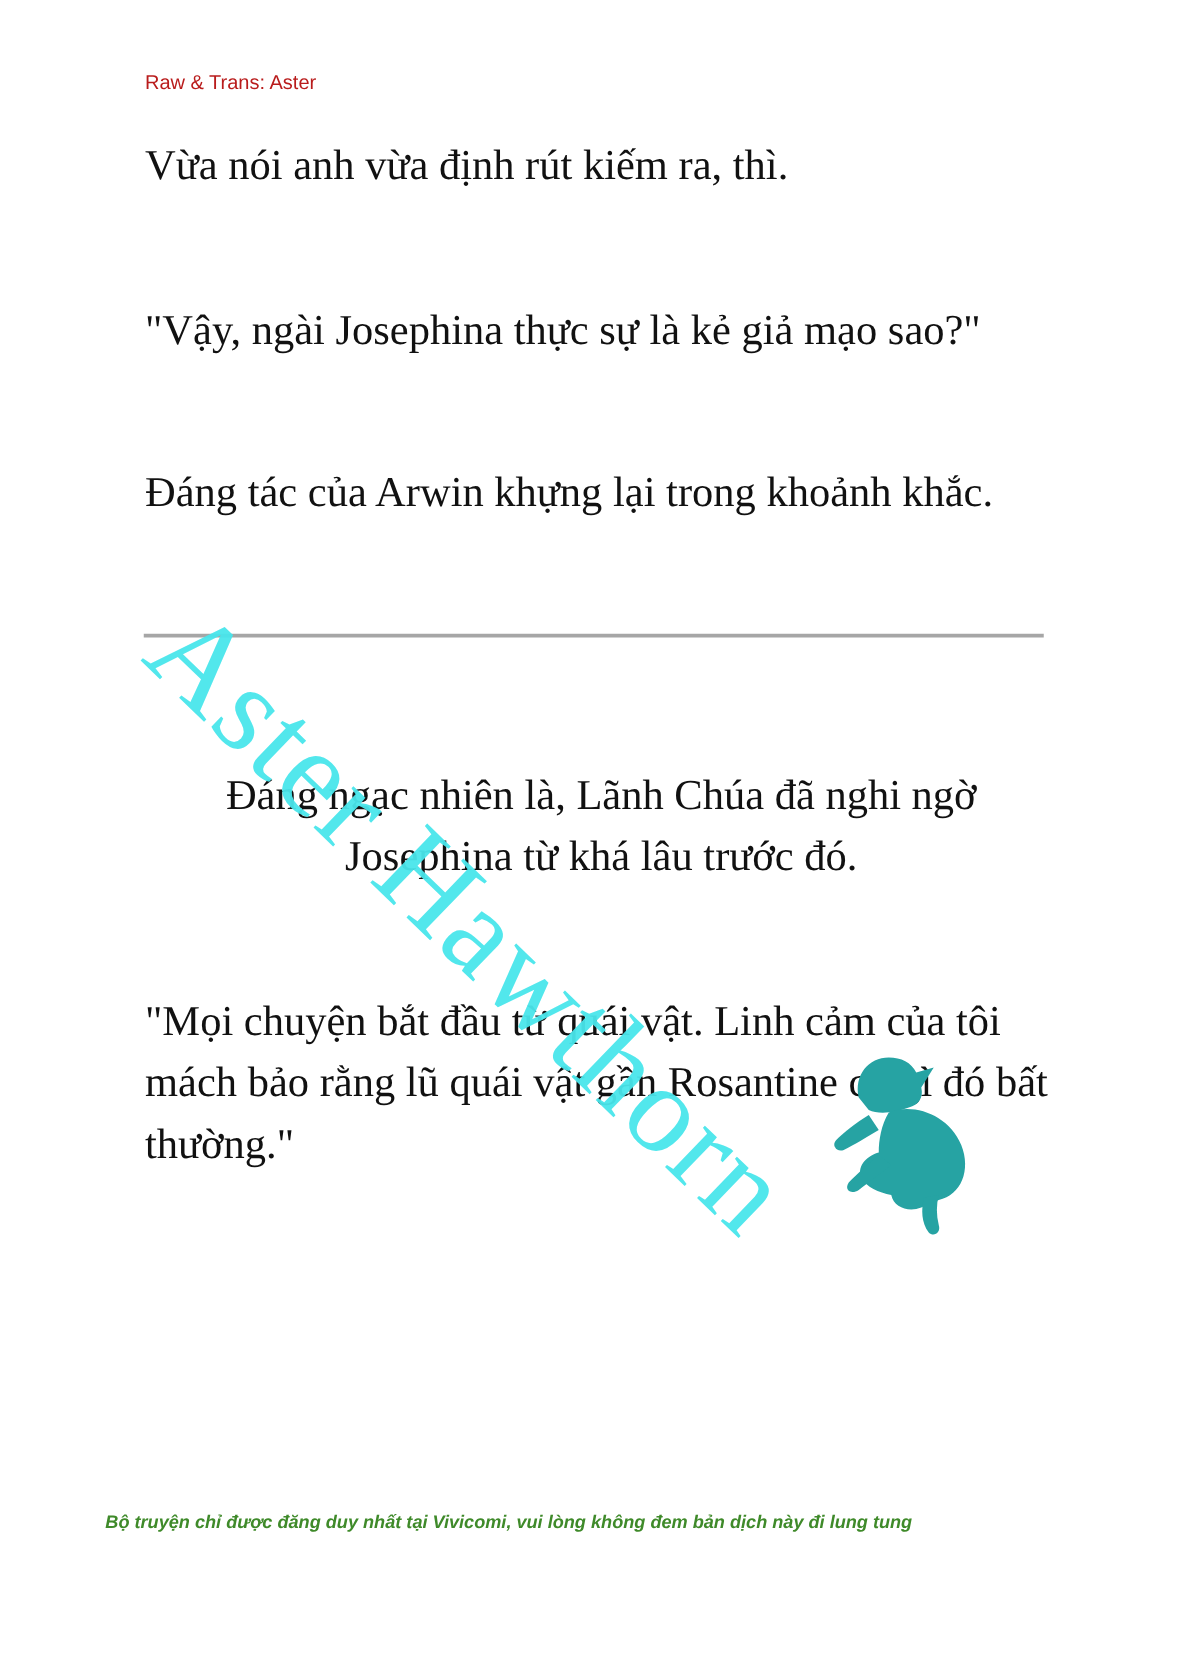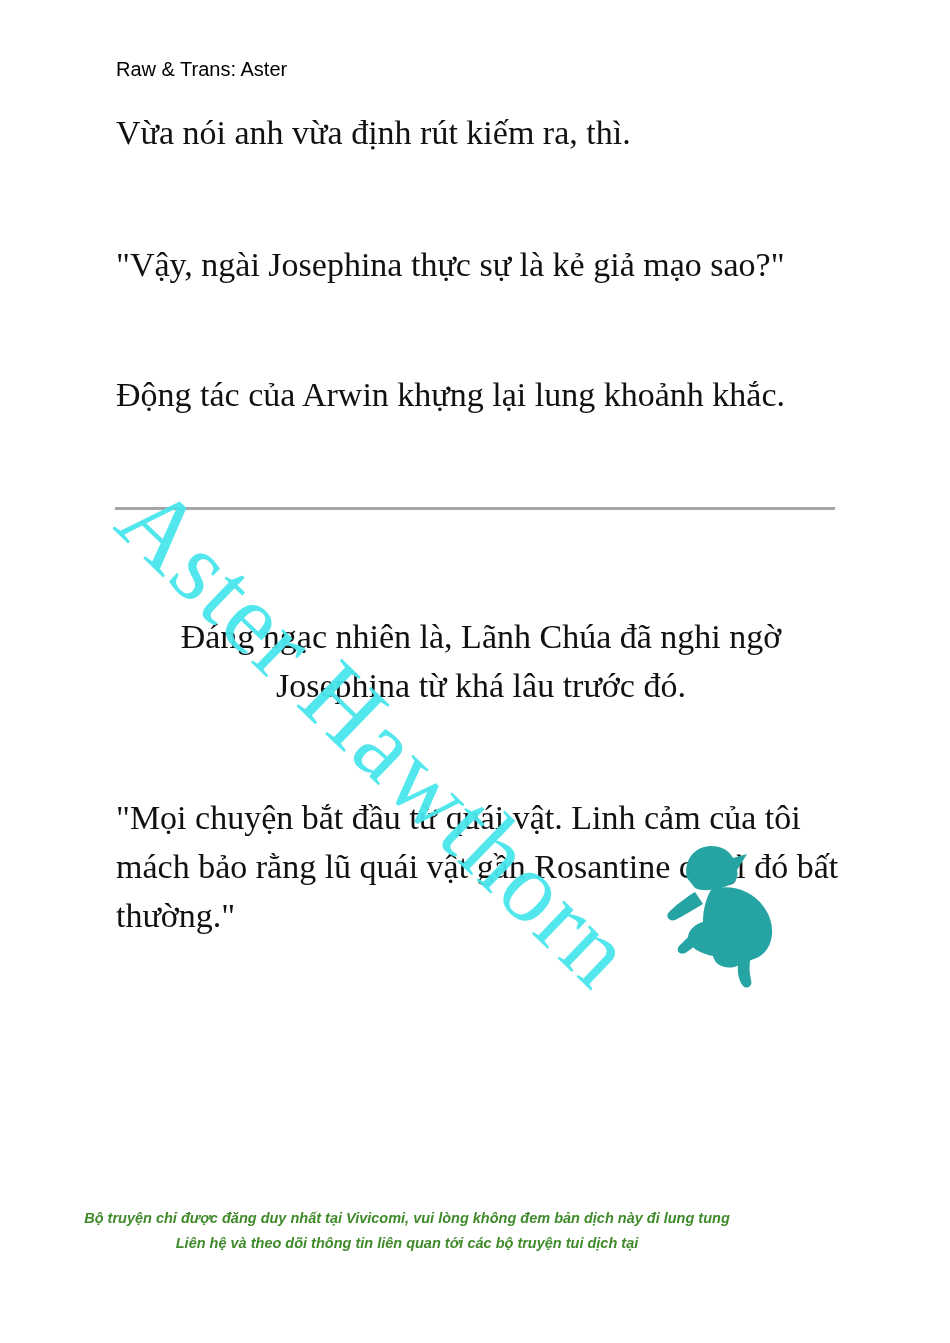--- a/index.html
+++ b/index.html
@@ -18,22 +18,22 @@
       left: 0; top: 0;
       width: 950px;
       height: 1343px;
       background: #ffffff;
     }
     .header-credit {
       position: absolute;
       left: 116px;
       top: 58px;
       font-family: "Liberation Sans", sans-serif;
-      font-size: 20px;
-      color: #000000;
+      font-size: 16px;
+      color: #b91c1c;
     }
     .para {
       position: absolute;
       left: 116px;
       width: 730px;
       font-family: "Liberation Serif", serif;
       font-size: 34px;
       line-height: 49px;
       color: #111111;
       margin: 0;
@@ -103,21 +103,21 @@
 <body>
 
 <div class="page">
 
   <div class="header-credit">Raw &amp; Trans: Aster</div>
 
   <p class="para" style="top:108px;">Vừa nói anh vừa định rút kiếm ra, thì.</p>
 
   <p class="para" style="top:240px;">"Vậy, ngài Josephina thực sự là kẻ giả mạo sao?"</p>
 
-  <p class="para" style="top:370px;">Động tác của Arwin khựng lại lung khoảnh khắc.</p>
+  <p class="para" style="top:370px;">Đáng tác của Arwin khựng lại trong khoảnh khắc.</p>
 
   <div class="divider"></div>
 
   <p class="para" style="top:612px;text-align:center;">Đáng ngạc nhiên là, Lãnh Chúa đã nghi ngờ Josephina từ khá lâu trước đó.</p>
 
   <p class="para" style="top:793px;">"Mọi chuyện bắt đầu từ quái vật. Linh cảm của tôi mách bảo rằng lũ quái vật gần Rosantine có gì đó bất thường."</p>
 
 
   <div class="watermark">
     <span class="wm-inner">Aster Hawthorn</span>
@@ -132,16 +132,15 @@
 
       <path d="M40 72 C30 78 20 86 14 92 C10 96 14 102 20 100 C28 96 38 90 48 84 Z"></path>
 
       <path d="M48 104 C38 112 30 120 24 126 C20 132 26 136 32 132 C40 126 50 118 58 112 Z"></path>
 
       <path d="M84 138 C82 148 82 158 88 166 C92 170 98 166 96 160 C94 152 94 144 96 136 Z"></path>
     </g>
   </svg>
 
   <div class="footer" style="top:1206px;">Bộ truyện chỉ được đăng duy nhất tại Vivicomi, vui lòng không đem bản dịch này đi lung tung</div>
-  <div class="footer" style="top:1231px;">Liên hệ và theo dõi thông tin liên quan tới các bộ truyện tui dịch tại</div>
 
 
 </div>
 
 </body></html>

